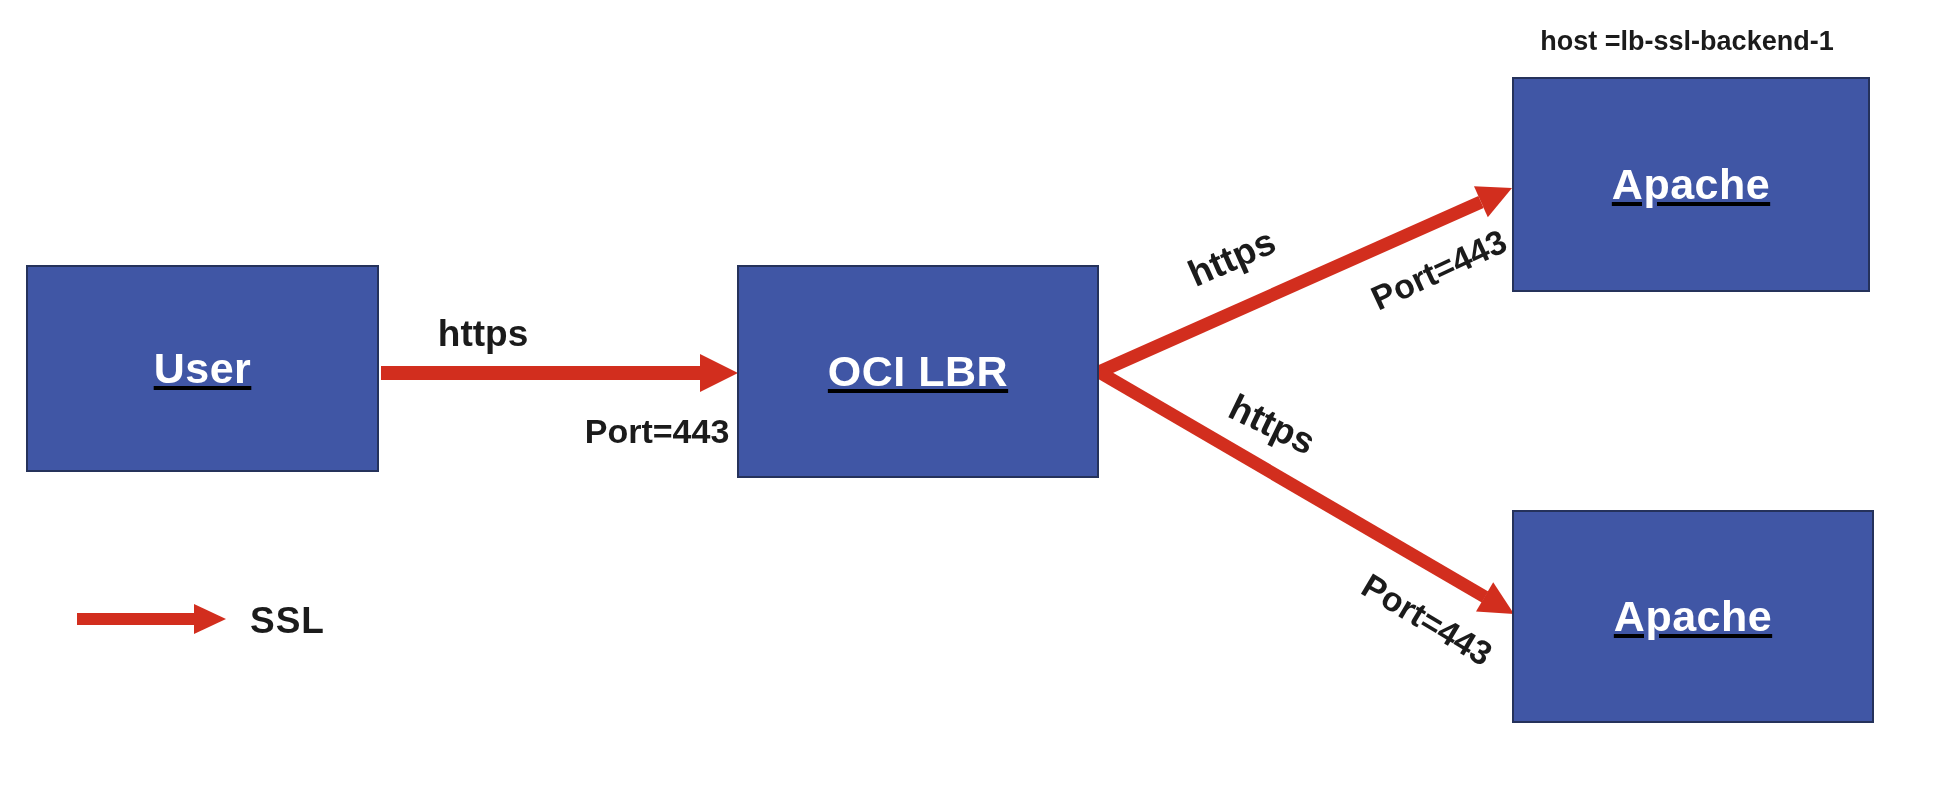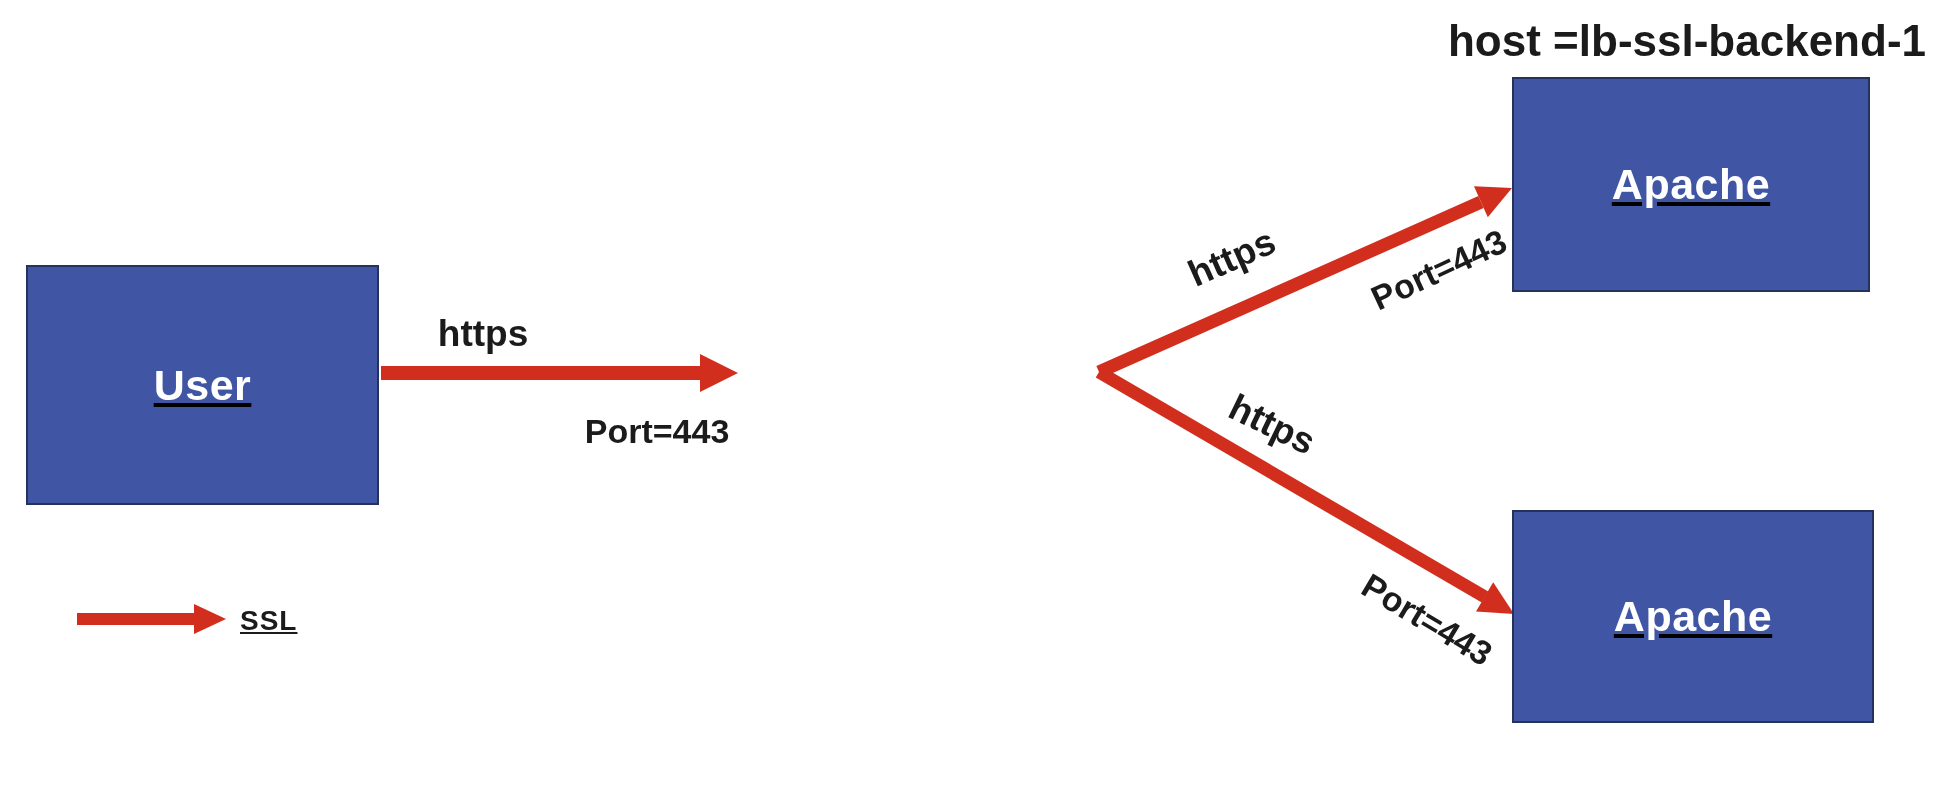--- a/index.html
+++ b/index.html
@@ -44,29 +44,29 @@
     justify-content: center;
     text-decoration: underline;
   }
   .node-label {
     color: var(--node-text, #ffffff);
     font-size: 43px;
     font-weight: 700;
     letter-spacing: 0.5px;
     white-space: nowrap;
   }
-  #node-user    { left: 26px;   top: 265px; width: 353px; height: 240px; }
+  #node-user    { left: 26px;   top: 265px; width: 353px; height: 207px; }
   #node-lbr     { left: 737px;  top: 265px; width: 362px; height: 213px; }
   #node-apache1 { left: 1512px; top: 77px;  width: 358px; height: 215px; }
   #node-apache2 { left: 1512px; top: 510px; width: 362px; height: 213px; }
 
   .host-label {
     position: absolute;
     color: var(--label-text, #1B1B1B);
-    font-size: 44px;
+    font-size: 27px;
     font-weight: 700;
     white-space: nowrap;
     transform: translate(-50%, -50%);
   }
   #host-label-1 { left: 1687px; top: 41px; }
   #host-label-2 { left: 1687px; top: 476px; }
 
   .edge-label {
     position: absolute;
     color: var(--label-text, #1B1B1B);
@@ -79,28 +79,27 @@
 
   #edge1-protocol { left: 483px;  top: 334px; }
   #edge1-port     { left: 657px;  top: 431px; }
   #edge2-protocol { left: 1232px; top: 258px; transform: translate(-50%,-50%) rotate(-24deg); }
   #edge2-port     { left: 1439px; top: 270px; transform: translate(-50%,-50%) rotate(-25deg); }
   #edge3-protocol { left: 1272px; top: 425px; transform: translate(-50%,-50%) rotate(26deg); }
   #edge3-port     { left: 1427px; top: 620px; transform: translate(-50%,-50%) rotate(31deg); }
 
   #legend-ssl-label {
     position: absolute;
-    left: 240px;
+    left: 250px;
     top: 621px;
     transform: translate(0, -50%);
     color: var(--label-text, #1B1B1B);
-    font-size: 28px;
+    font-size: 37px;
     font-weight: 700;
     letter-spacing: 1px;
-    text-decoration: underline;
   }
 </style>
 </head>
 <body>
 
 <div class="canvas">
 
   <svg class="arrows" viewBox="0 0 1936 802" aria-hidden="true">
 
     <g>
@@ -121,20 +120,23 @@
     <g>
       <line class="shaft-legend" x1="77" y1="619" x2="196" y2="619"></line>
       <polygon points="226,619 194,604 194,634"></polygon>
     </g>
   </svg>
 
   <div class="node" id="node-user">
     <span class="node-label">User</span>
   </div>
 
+  <div class="node" id="node-lbr">
+    <span class="node-label">OCI LBR</span>
+  </div>
 
   <div class="node" id="node-apache1">
     <span class="node-label">Apache</span>
   </div>
 
   <div class="node" id="node-apache2">
     <span class="node-label">Apache</span>
   </div>
 
   <div class="host-label" id="host-label-1">host =lb-ssl-backend-1</div>

